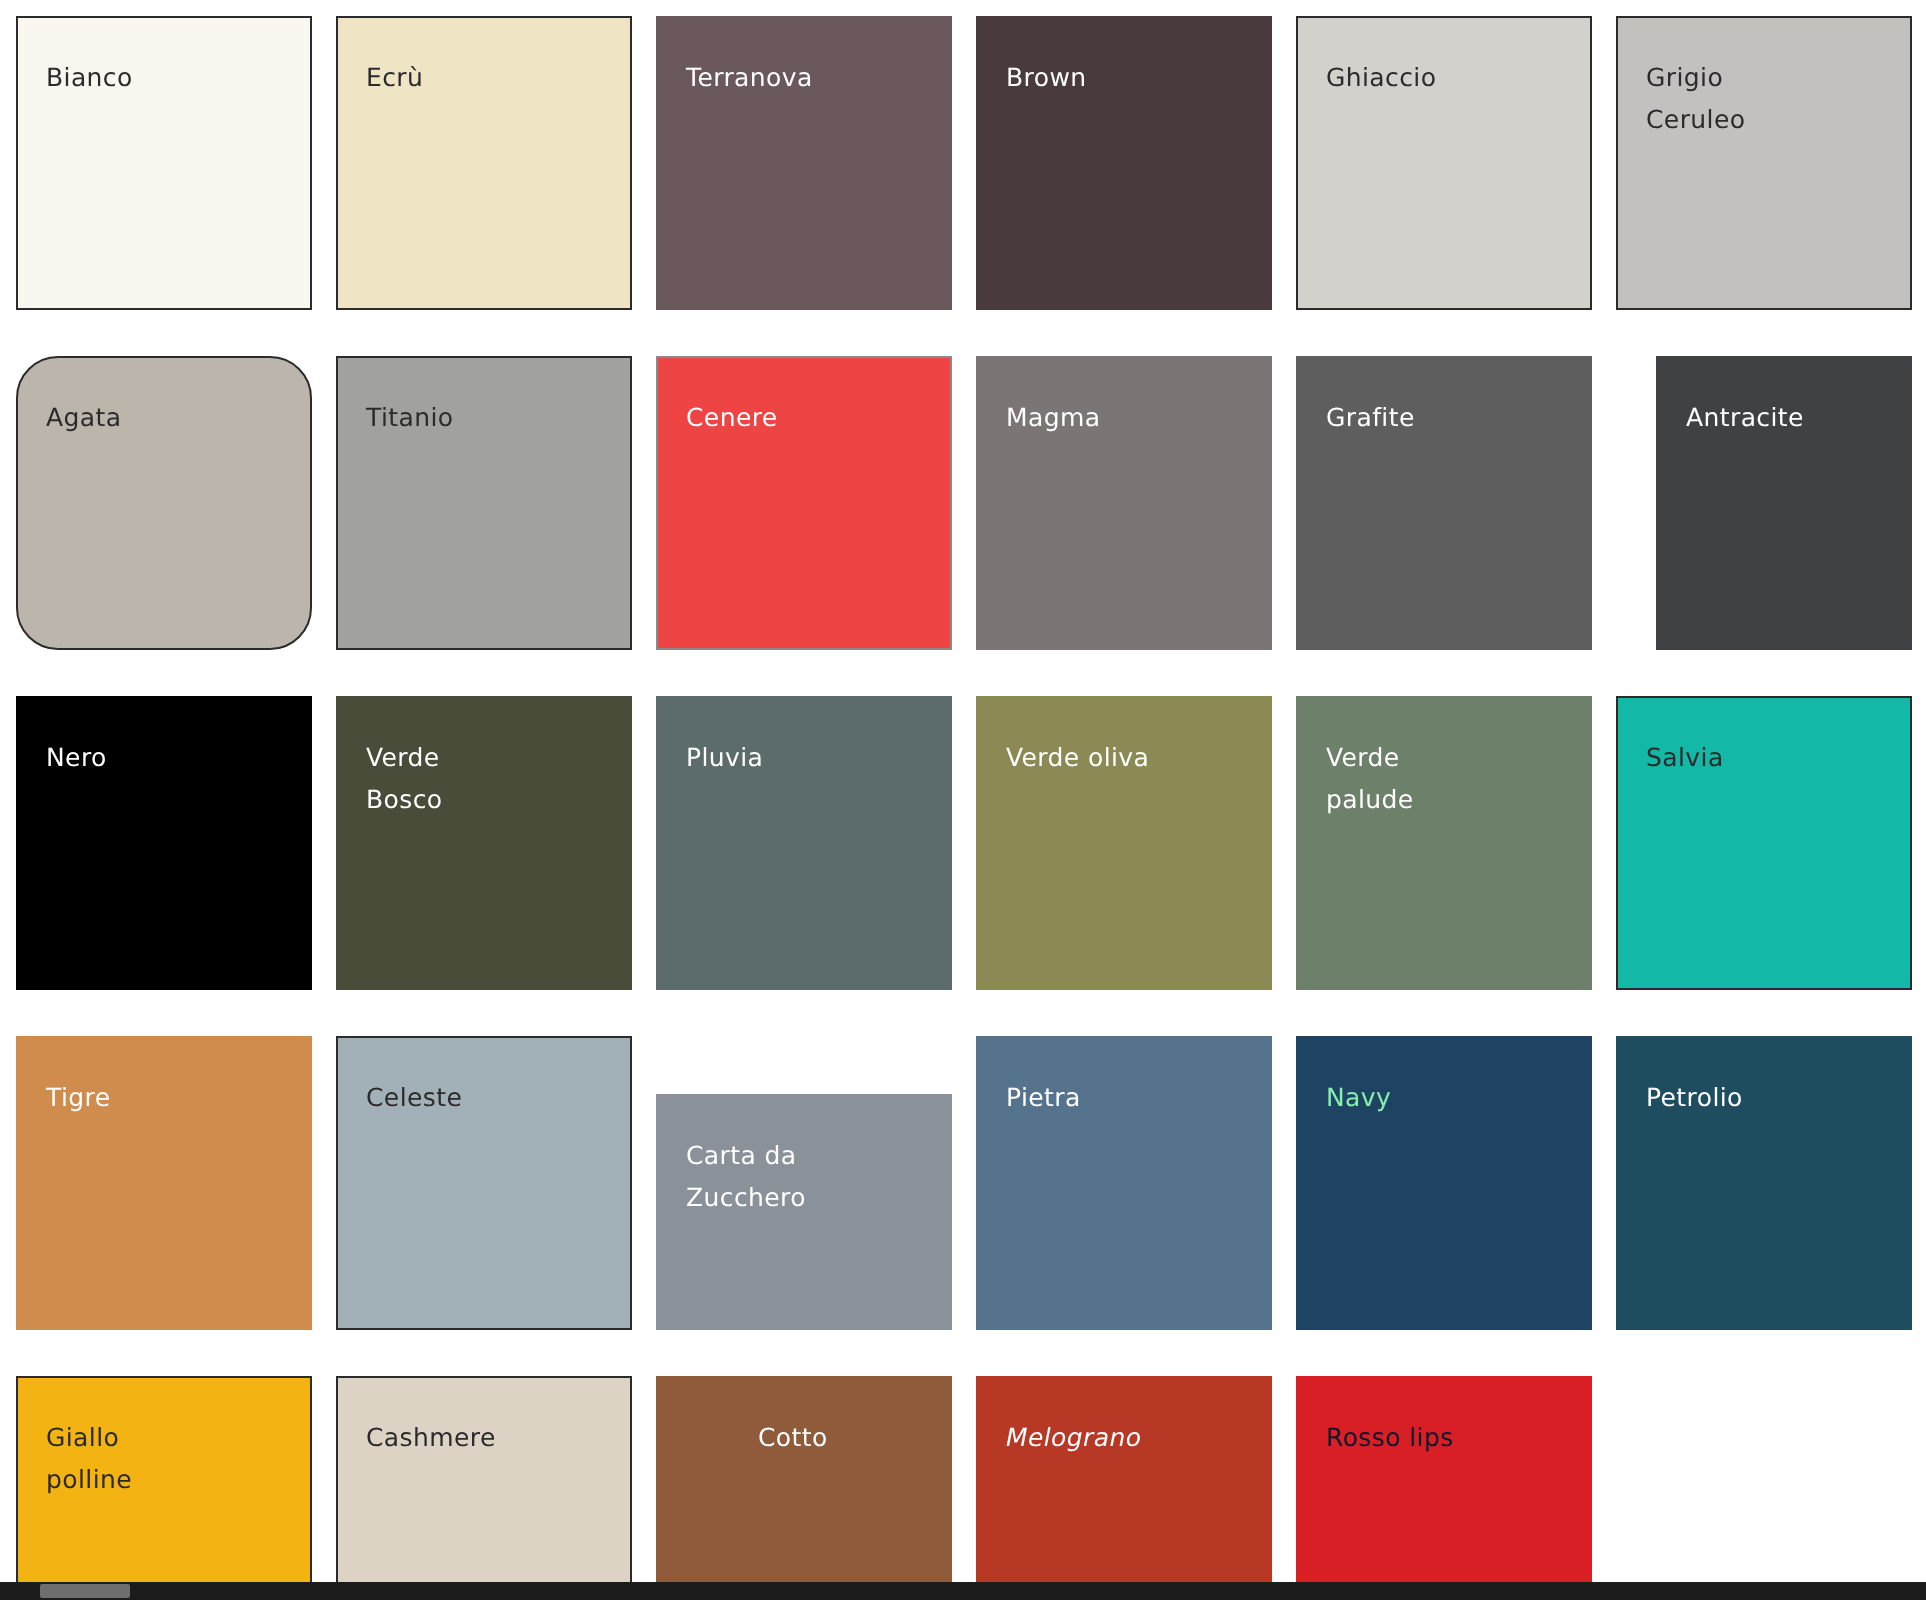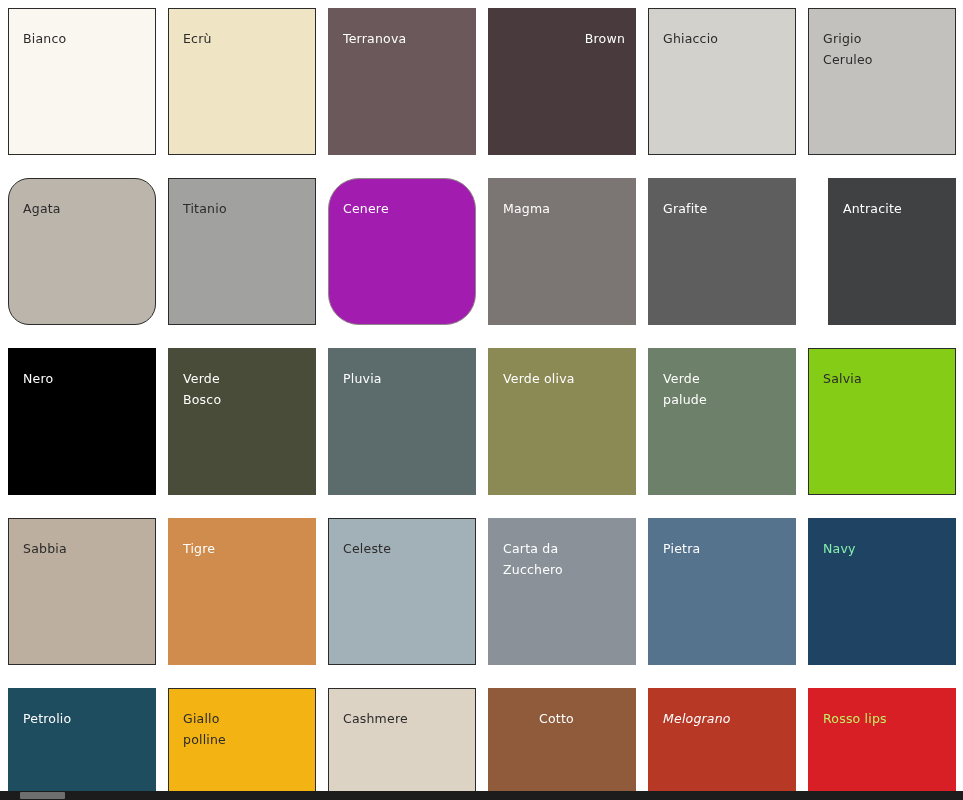--- a/index.html
+++ b/index.html
@@ -79,36 +79,36 @@
     <div class="swatch" style="background: rgb(250, 247, 240);">
       <div class="swatch-label" style="color: rgb(43, 43, 43);">Bianco</div>
     </div>
     <div class="swatch" style="background: rgb(239, 228, 196);">
       <div class="swatch-label" style="color: rgb(43, 43, 43);">Ecrù</div>
     </div>
     <div class="swatch no-border" style="background: rgb(106, 88, 90); border-color: rgb(106, 88, 90);">
       <div class="swatch-label" style="color: rgb(255, 255, 255);">Terranova</div>
     </div>
     <div class="swatch no-border" style="background: rgb(73, 58, 62); border-color: rgb(73, 58, 62);">
-      <div class="swatch-label" style="color: rgb(255, 255, 255); text-align: right;">Brown</div>
+      <div class="swatch-label" style="color: rgb(255, 255, 255);">Brown</div>
     </div>
     <div class="swatch" style="background: rgb(211, 209, 203);">
       <div class="swatch-label" style="color: rgb(43, 43, 43);">Ghiaccio</div>
     </div>
     <div class="swatch" style="background: rgb(195, 193, 189);">
       <div class="swatch-label" style="color: rgb(43, 43, 43);">Grigio
 Ceruleo</div>
     </div>
     <div class="swatch" style="background: rgb(188, 181, 171); border-radius: 21px;">
       <div class="swatch-label" style="color: rgb(43, 43, 43);">Agata</div>
     </div>
     <div class="swatch" style="background: rgb(161, 162, 160);">
       <div class="swatch-label" style="color: rgb(43, 43, 43);">Titanio</div>
     </div>
-    <div class="swatch no-border" style="background: #a21caf; border-color: rgb(142, 136, 134); border-radius: 31px;">
+    <div class="swatch no-border" style="background: #ef4444; border-color: rgb(142, 136, 134);">
       <div class="swatch-label" style="color: rgb(255, 255, 255);">Cenere</div>
     </div>
     <div class="swatch no-border" style="background: rgb(123, 117, 115); border-color: rgb(123, 117, 115);">
       <div class="swatch-label" style="color: rgb(255, 255, 255);">Magma</div>
     </div>
     <div class="swatch no-border" style="background: rgb(94, 94, 94); border-color: rgb(94, 94, 94);">
       <div class="swatch-label" style="color: rgb(255, 255, 255);">Grafite</div>
     </div>
     <div class="swatch no-border" style="background: rgb(63, 65, 67); border-color: rgb(63, 65, 67); margin-left: 20px;">
       <div class="swatch-label" style="color: rgb(255, 255, 255);">Antracite</div>
@@ -123,33 +123,30 @@
     <div class="swatch no-border" style="background: rgb(92, 107, 107); border-color: rgb(92, 107, 107);">
       <div class="swatch-label" style="color: rgb(255, 255, 255);">Pluvia</div>
     </div>
     <div class="swatch no-border" style="background: rgb(139, 138, 85); border-color: rgb(139, 138, 85);">
       <div class="swatch-label" style="color: rgb(255, 255, 255);">Verde oliva</div>
     </div>
     <div class="swatch no-border" style="background: rgb(109, 128, 105); border-color: rgb(109, 128, 105);">
       <div class="swatch-label" style="color: rgb(255, 255, 255);">Verde
 palude</div>
     </div>
-    <div class="swatch" style="background: #84cc16; text-decoration: underline;">
+    <div class="swatch" style="background: #14b8a6; text-decoration: underline;">
       <div class="swatch-label" style="color: rgb(43, 43, 43);">Salvia</div>
-    </div>
-    <div class="swatch" style="background: rgb(188, 175, 159);">
-      <div class="swatch-label" style="color: rgb(43, 43, 43);">Sabbia</div>
     </div>
     <div class="swatch no-border" style="background: rgb(207, 140, 77); border-color: rgb(207, 140, 77);">
       <div class="swatch-label" style="color: rgb(255, 255, 255);">Tigre</div>
     </div>
     <div class="swatch" style="background: rgb(162, 176, 184);">
       <div class="swatch-label" style="color: rgb(43, 43, 43);">Celeste</div>
     </div>
-    <div class="swatch no-border" style="background: rgb(138, 145, 153); border-color: rgb(138, 145, 153);">
+    <div class="swatch no-border" style="background: rgb(138, 145, 153); border-color: rgb(138, 145, 153); margin-top: 29px;">
       <div class="swatch-label" style="color: rgb(255, 255, 255);">Carta da
 Zucchero</div>
     </div>
     <div class="swatch no-border" style="background: rgb(85, 115, 140); border-color: rgb(85, 115, 140);">
       <div class="swatch-label" style="color: rgb(255, 255, 255);">Pietra</div>
     </div>
     <div class="swatch no-border" style="background: rgb(31, 68, 99); border-color: rgb(31, 68, 99);">
       <div class="swatch-label" style="color: #86efac;">Navy</div>
     </div>
     <div class="swatch no-border" style="background: rgb(31, 77, 96); border-color: rgb(31, 77, 96);">
@@ -162,19 +159,19 @@
     <div class="swatch" style="background: rgb(220, 211, 196);">
       <div class="swatch-label" style="color: rgb(43, 43, 43);">Cashmere</div>
     </div>
     <div class="swatch no-border" style="background: rgb(143, 91, 59); border-color: rgb(143, 91, 59);">
       <div class="swatch-label" style="color: #ffffff; margin-left: 36px;">Cotto</div>
     </div>
     <div class="swatch no-border" style="background: rgb(182, 56, 37); border-color: rgb(182, 56, 37);">
       <div class="swatch-label" style="color: rgb(255, 255, 255); font-style: italic;">Melograno</div>
     </div>
     <div class="swatch no-border" style="background: rgb(217, 31, 38); border-color: rgb(217, 31, 38);">
-      <div class="swatch-label" style="color: #bef264;">Rosso lips</div>
+      <div class="swatch-label" style="color: #0f172a;">Rosso lips</div>
     </div>
   </div>
 
 <div id="bottom-scrollbar" style="background: rgb(28, 28, 28);">
   <div id="bottom-scrollbar-thumb" style="background: rgb(110, 110, 110);"></div>
 </div>
 
 </body></html>

